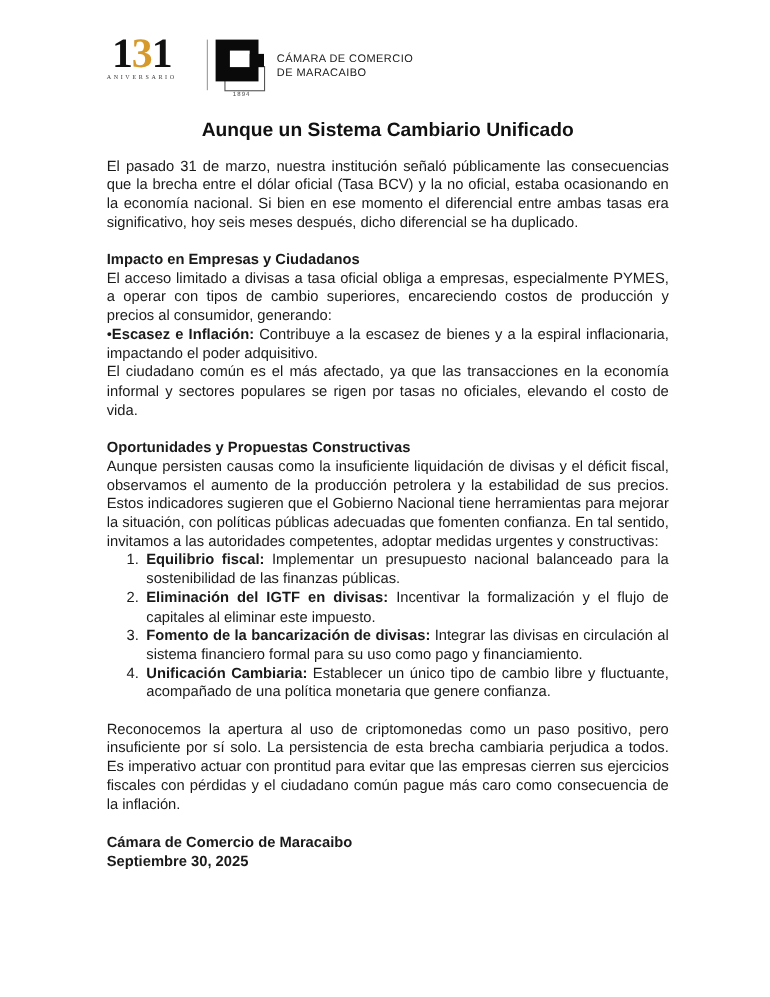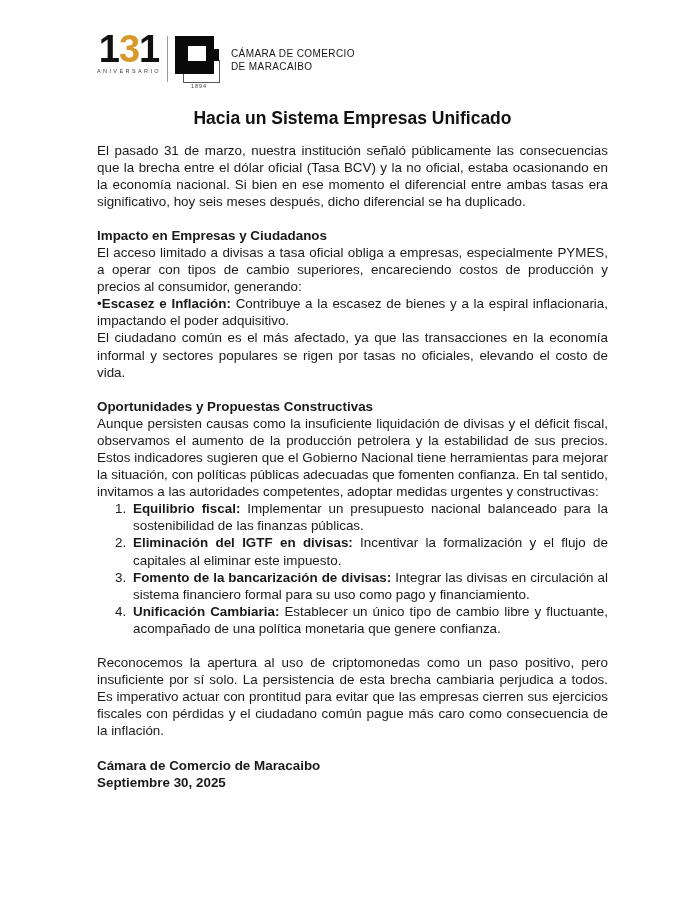--- a/index.html
+++ b/index.html
@@ -19,21 +19,22 @@
     overflow: hidden;
   }
 
   
   .logo-row {
     display: flex;
     align-items: flex-start;
   }
   .anniv-block {
     text-align: center;
-    margin-right: 4px;
+    margin-right: 25px;
+    font-family: Liberation Serif, serif;
   }
   .anniv-digits {
     font-size: 38px;
     font-weight: bold;
     letter-spacing: -1px;
     line-height: 31px;
     color: #111111;
   }
   .anniv-digits .accent { color: #D6992C; }
   .anniv-label {
@@ -164,21 +165,21 @@
       <div class="mark-block"></div>
       <div class="mark-year">1894</div>
     </div>
     <div class="org-name">
       <div>CÁMARA DE COMERCIO</div>
       <div>DE MARACAIBO</div>
     </div>
   </header>
 
   <h1 class="doc-title">
-    <div>Hacia un Sistema Empresas Unificado</div>
+    <div>Aunque un Sistema Cambiario Unificado</div>
   </h1>
 
   <div class="body-text">
 
     <p class="para">El pasado 31 de marzo, nuestra institución señaló públicamente las consecuencias que la brecha entre el dólar oficial (Tasa BCV) y la no oficial, estaba ocasionando en la economía nacional. Si bien en ese momento el diferencial entre ambas tasas era significativo, hoy seis meses después, dicho diferencial se ha duplicado.</p>
 
     <div class="section-heading">Impacto en Empresas y Ciudadanos</div>
     <p class="para">El acceso limitado a divisas a tasa oficial obliga a empresas, especialmente PYMES, a operar con tipos de cambio superiores, encareciendo costos de producción y precios al consumidor, generando:</p>
 
     <p class="bullet-item"><span>•</span><b>Escasez e Inflación:</b><span> Contribuye a la escasez de bienes y a la espiral inflacionaria, impactando el poder adquisitivo.</span></p>

